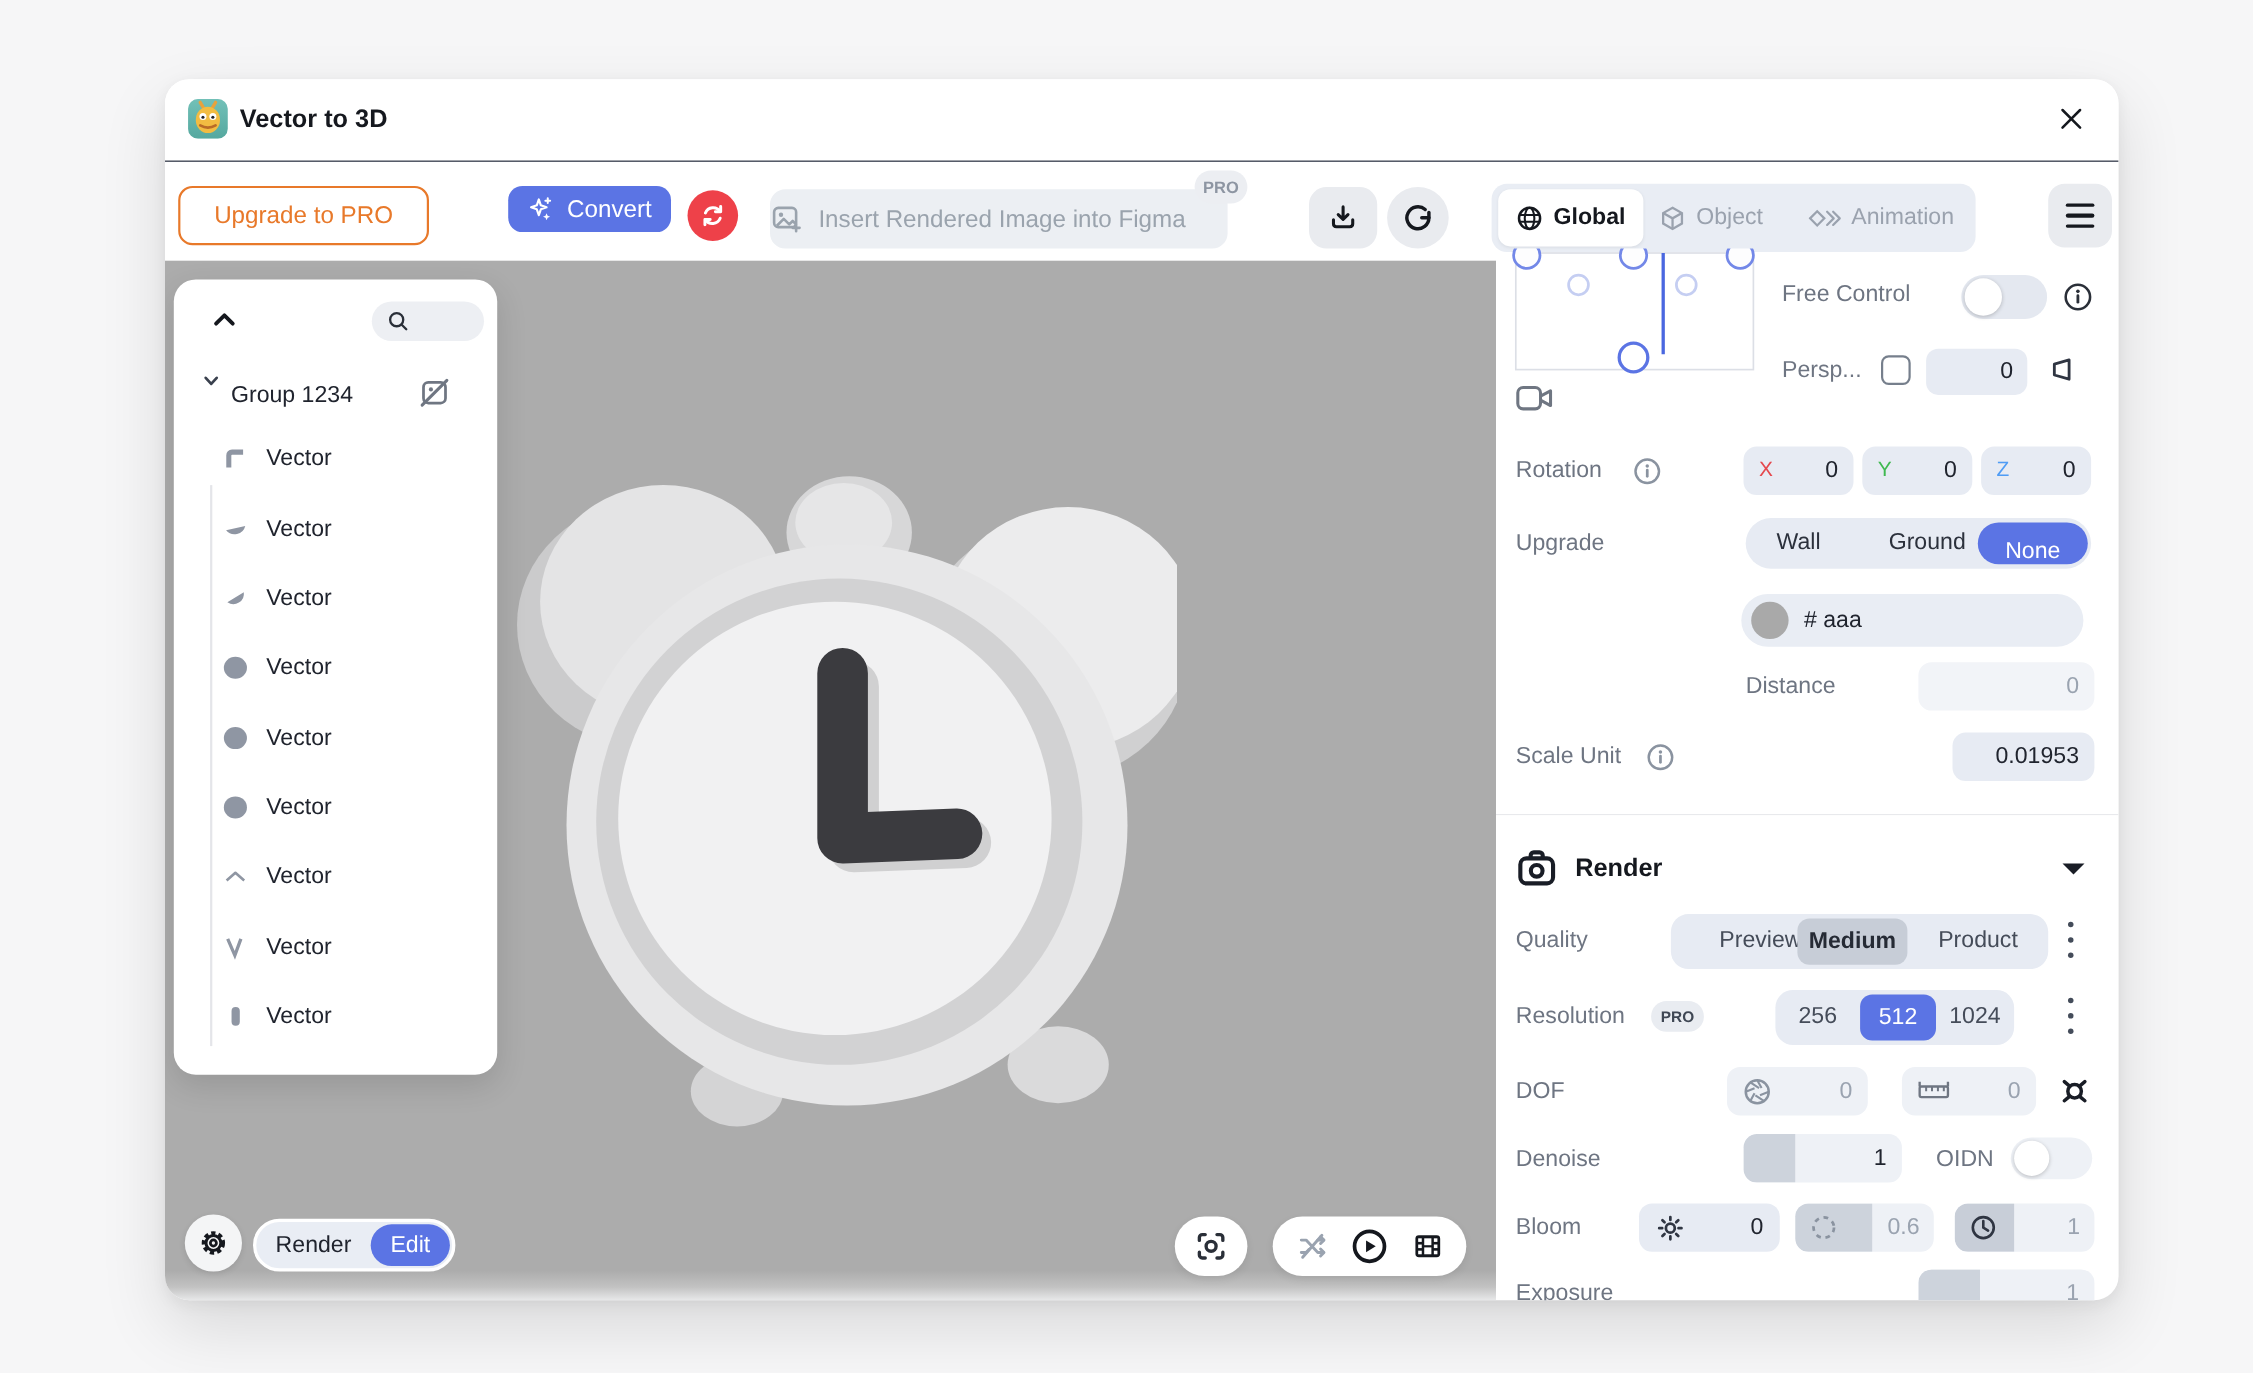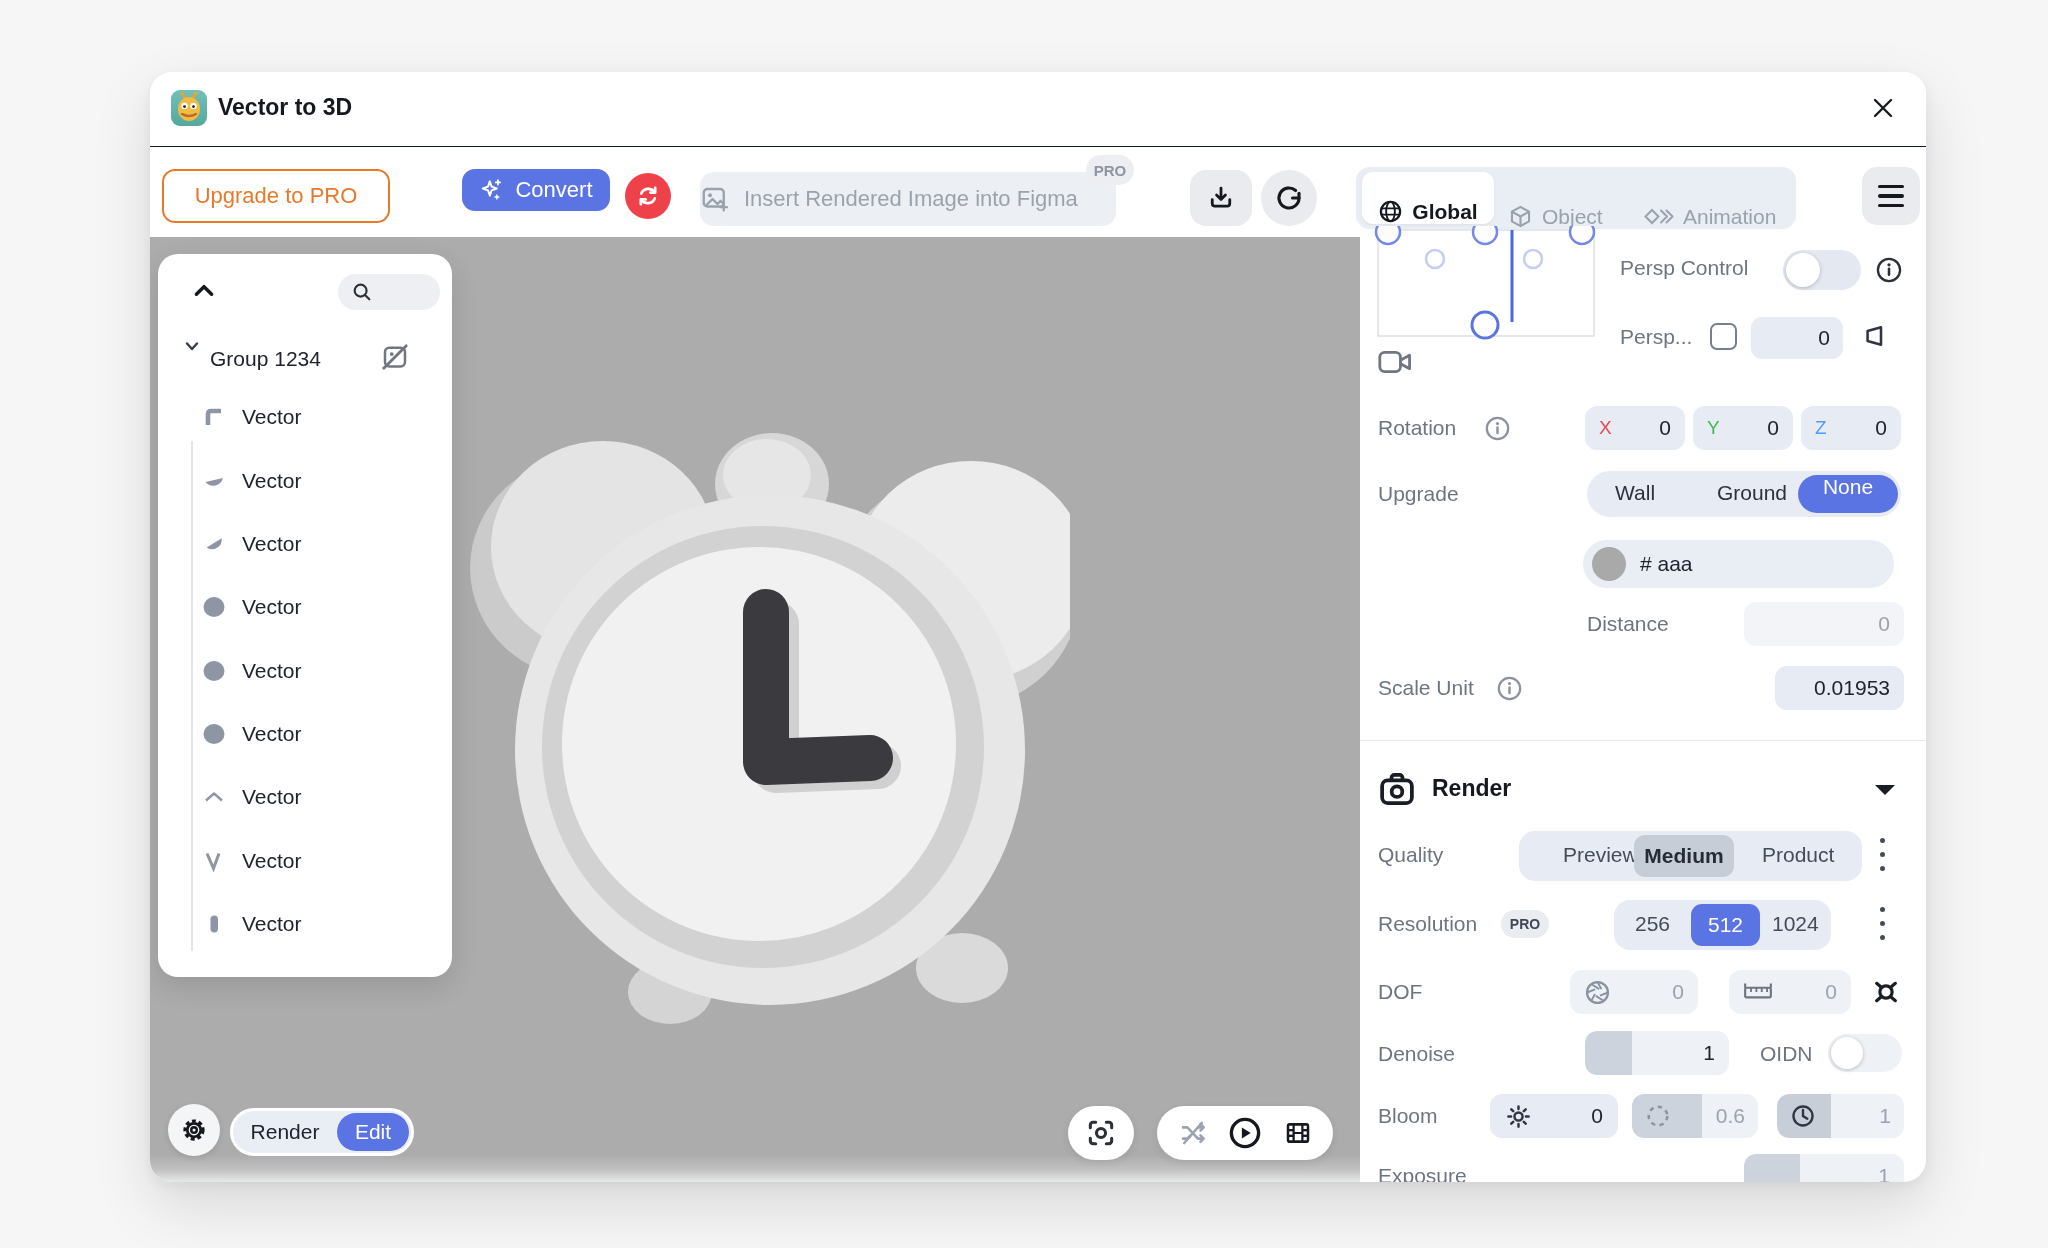--- a/index.html
+++ b/index.html
@@ -20,21 +20,21 @@
     display:flex;align-items:center;justify-content:center;}
   .btn-insert{left:550px;top:100px;width:416px;height:54px;background:#eceff3;border-radius:14px;
     display:flex;align-items:center;gap:14px;box-sizing:border-box;color:#9aa3ad;font-size:22px;}
   .pro-float{left:936px;top:83px;width:48px;height:30px;background:#eceef2;border-radius:15px;color:#8d95a2;
     font-size:15px;font-weight:bold;display:flex;align-items:center;justify-content:center;}
   .btn-download{left:1040px;top:98px;width:62px;height:56px;background:#e9ebef;border-radius:16px;
     display:flex;align-items:center;justify-content:center;}
   .btn-rotate{left:1111px;top:98px;width:56px;height:56px;background:#e9ebef;border-radius:50%;
     display:flex;align-items:center;justify-content:center;}
   .tabgroup{left:1206px;top:95px;width:440px;height:62px;background:#e9edf4;border-radius:14px;}
-  .tab{position:absolute;display:flex;align-items:flex-end;gap:9px;font-size:21px;}
+  .tab{position:absolute;display:flex;align-items:center;gap:9px;font-size:21px;}
   .tab-active{left:6px;top:5px;width:132px;height:52px;background:#fff;border-radius:11px;color:#15181e;font-weight:bold;
     justify-content:center;box-shadow:0 1px 3px rgba(0,0,0,.06);}
   .tab-idle{color:#9aa2ae;height:62px;top:0;}
   .btn-menu{left:1712px;top:95px;width:58px;height:58px;background:#e9ebef;border-radius:15px;
     display:flex;flex-direction:column;align-items:center;justify-content:center;gap:6px;}
   .menu-line{width:26px;height:3.2px;background:#15181e;border-radius:2px;}
   
   .canvas{left:0;top:165px;width:1210px;height:945px;background:linear-gradient(180deg,#acacac 0,#acacac 918px,#c2c2c2 933px,#e7e8e9 945px);}
   .gear-btn{left:18px;top:1032px;width:52px;height:52px;border-radius:50%;background:#f4f5f6;
     display:flex;align-items:center;justify-content:center;box-shadow:0 2px 6px rgba(0,0,0,.10);}
@@ -326,21 +326,21 @@
       <circle cx="14" cy="6" r="12" fill="#fdfdfe" stroke="#7388e8" stroke-width="2.5"></circle>
       <circle cx="111" cy="6" r="12" fill="#fdfdfe" stroke="#7388e8" stroke-width="2.5"></circle>
       <circle cx="208" cy="6" r="12" fill="#fdfdfe" stroke="#7388e8" stroke-width="2.5"></circle>
       <circle cx="111" cy="99" r="13" fill="#fff" stroke="#5b74e4" stroke-width="3"></circle>
     </svg>
     <svg class="abs" style="left:1228px;top:276px" width="34" height="28" viewBox="0 0 28 22">
       <rect x="1.5" y="3" width="17" height="16" rx="4" fill="none" stroke="#6f7682" stroke-width="2.3"></rect>
       <path d="M18.5 9.5 L26 5.5 V16.5 L18.5 12.5" fill="none" stroke="#6f7682" stroke-width="2.3" stroke-linejoin="round"></path>
     </svg>
 
-    <div class="abs rlabel" style="left:1470px;top:184px">Persp Control</div>
+    <div class="abs rlabel" style="left:1470px;top:184px">Free Control</div>
     <div class="abs toggle" style="left:1633px;top:178px;width:78px;height:40px;background:#e4e8f0;">
       <div class="knob" style="width:34px;height:34px;"></div>
     </div>
     <svg class="abs" style="left:1725px;top:184px" width="28" height="28" viewBox="0 0 24 24">
       <circle cx="12" cy="12" r="9.5" fill="none" stroke="#2a2f38" stroke-width="2"></circle>
       <path d="M12 11 v5" stroke="#2a2f38" stroke-width="2.2" stroke-linecap="round"></path>
         <circle cx="12" cy="7.6" r="1.4" fill="#2a2f38"></circle>
     </svg>
 
     <div class="abs rlabel" style="left:1470px;top:253px">Persp...</div>
@@ -368,21 +368,21 @@
     </div>
     <div class="pill" style="left:1651px;top:334px;width:100px;height:44px;justify-content:space-between;padding:0 14px;">
       <span style="font-size:19px;color:#4f9cf5;">Z</span>
       <span class="dval">0</span>
     </div>
 
     <div class="abs rlabel" style="left:1228px;top:410px">Upgrade</div>
     <div class="seg" style="left:1437px;top:399px;width:314px;height:46px;">
       <span class="abs" style="left:28px;top:10px;font-size:21px;color:#2c313c;">Wall</span>
       <span class="abs" style="left:130px;top:10px;font-size:21px;color:#2c313c;">Ground</span>
-      <div class="abs" style="left:211px;top:4px;width:100px;height:38px;background:#5b74e4;border-radius:19px;display:flex;align-items:flex-start;justify-content:center;">
+      <div class="abs" style="left:211px;top:4px;width:100px;height:38px;background:#5b74e4;border-radius:19px;display:flex;align-items:flex-end;justify-content:center;">
         <span style="font-size:21px;color:#fff;">None</span>
       </div>
     </div>
 
     <div class="pill" style="left:1433px;top:468px;width:311px;height:48px;border-radius:24px;padding-left:9px;gap:14px;background:#e9edf4;">
       <div style="width:34px;height:34px;border-radius:50%;background:#a9a9a9;"></div>
       <span class="dval"># aaa</span>
     </div>
 
     <div class="abs rlabel" style="left:1437px;top:540px">Distance</div>

